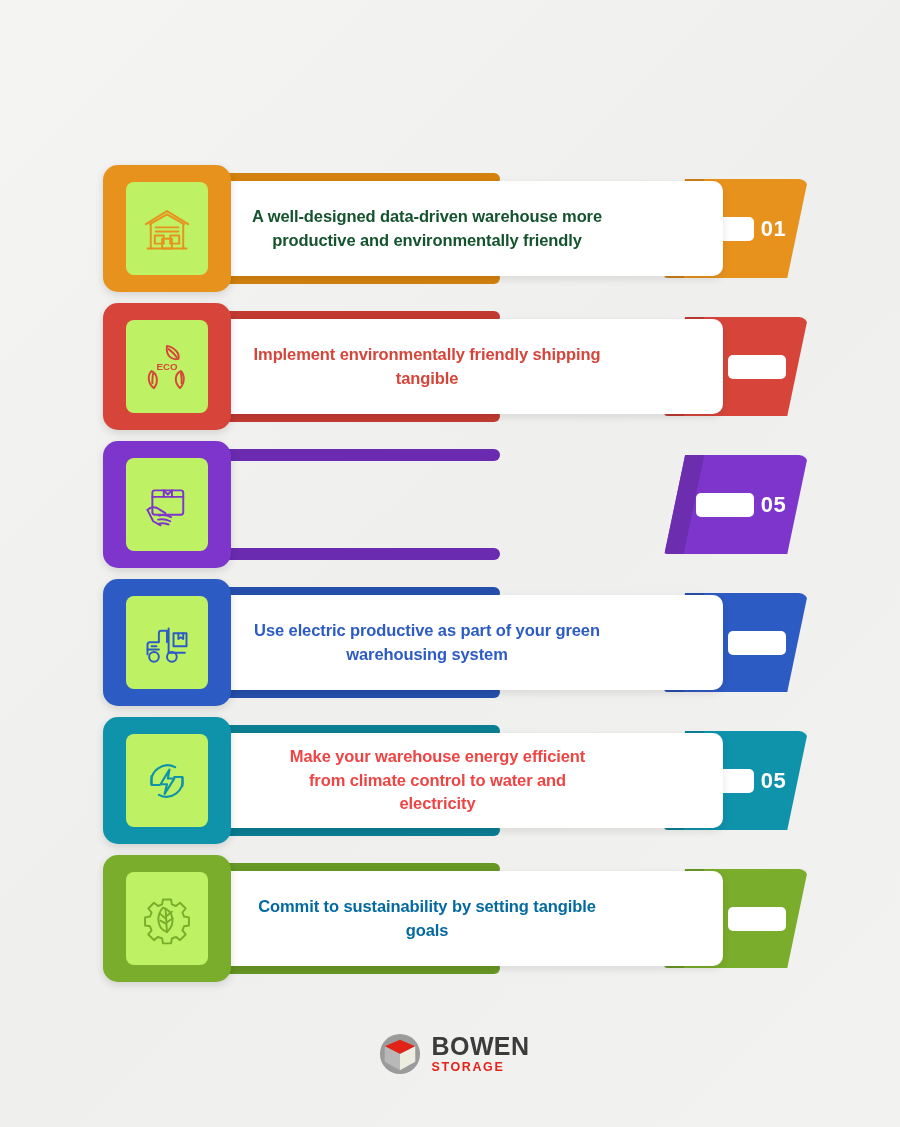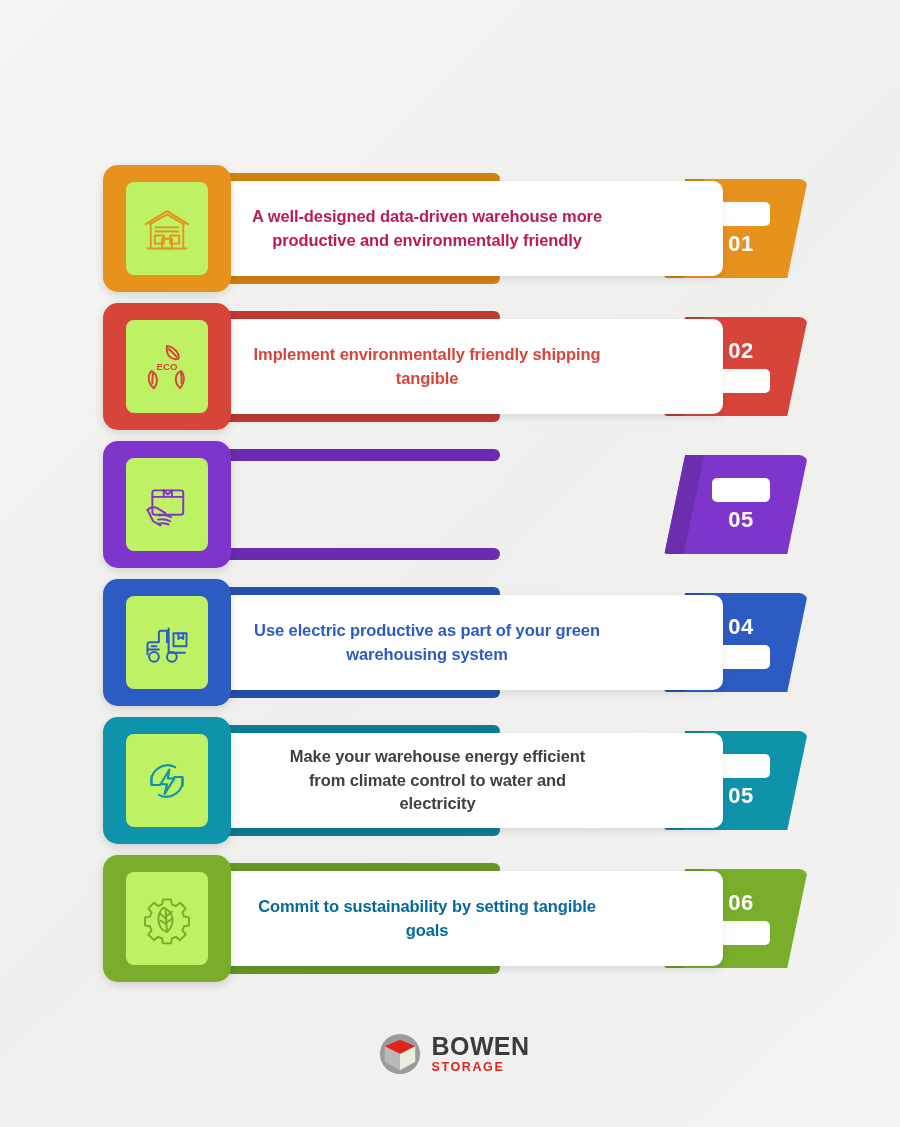--- a/index.html
+++ b/index.html
@@ -96,21 +96,20 @@
   .numblock .slant.shade {
     clip-path: polygon(17% 0%, 30% 0%, 16% 100%, 3% 100%);
     filter: brightness(0.86);
     z-index: 1;
   }
   .numblock .inner {
     position: absolute;
     inset: 0;
     z-index: 2;
     display: flex;
-    flex-direction: column;
     align-items: center;
     justify-content: center;
     gap: 7px;
     padding-left: 14px;
   }
   .num {
     color: #ffffff;
     font-size: 22px;
     font-weight: 800;
     letter-spacing: 0.5px;
@@ -186,21 +185,21 @@
         <div class="tail bottom" style="background: rgb(212, 130, 15);"></div>
         <div class="numblock">
           <div class="slant" style="background: rgb(232, 146, 30);"></div>
           <div class="slant shade" style="background: rgb(232, 146, 30);"></div>
           <div class="inner">
             <div class="blank-badge"></div>
             <span class="num">01</span>
           </div>
         </div>
         <div class="card">
-          <div class="card-text" style="color: #be185d;">A well-designed data-driven warehouse more productive and environmentally friendly</div>
+          <div class="card-text" style="color: #14532d;">A well-designed data-driven warehouse more productive and environmentally friendly</div>
         </div>
         <div class="iconframe" style="background: rgb(232, 146, 30);">
           <div class="inner-white">
             <span style="color: rgb(232, 146, 30); display: block;">
               <svg viewBox="0 0 64 64" fill="none" stroke="currentColor" stroke-width="2.4" stroke-linecap="round" stroke-linejoin="round">
                 <path d="M6 26 L32 10 L58 26"></path>
                 <path d="M11 26 L32 14 L53 26"></path>
                 <path d="M12 26 V56 M52 26 V56"></path>
                 <path d="M18 30 H46 M18 35 H46"></path>
                 <rect x="17" y="40" width="11" height="10"></rect>
@@ -308,21 +307,21 @@
         <div class="tail bottom" style="background: rgb(11, 126, 147);"></div>
         <div class="numblock">
           <div class="slant" style="background: rgb(15, 147, 171);"></div>
           <div class="slant shade" style="background: rgb(15, 147, 171);"></div>
           <div class="inner">
             <div class="blank-badge"></div>
             <span class="num">05</span>
           </div>
         </div>
         <div class="card">
-          <div class="card-text" style="color: #404040; margin-left: 21px;">Make your warehouse energy efficient from climate control to water and electricity</div>
+          <div class="card-text" style="color: #ef4444; margin-left: 21px;">Make your warehouse energy efficient from climate control to water and electricity</div>
         </div>
         <div class="iconframe" style="background: rgb(15, 147, 171);">
           <div class="inner-white">
             <span style="color: rgb(15, 147, 171); display: block;">
               <svg viewBox="0 0 64 64" fill="none" stroke="currentColor" stroke-width="2.6" stroke-linecap="round" stroke-linejoin="round">
                 <path d="M13 36 A20 20 0 0 1 42 15"></path>
                 <path d="M51 28 A20 20 0 0 1 22 49"></path>
                 <path d="M13 26 L13 37 L23 37"></path>
                 <path d="M51 38 L51 27 L41 27"></path>
                 <path d="M35 18 L24 36 H32 L29 48 L41 29 H33 Z"></path>

